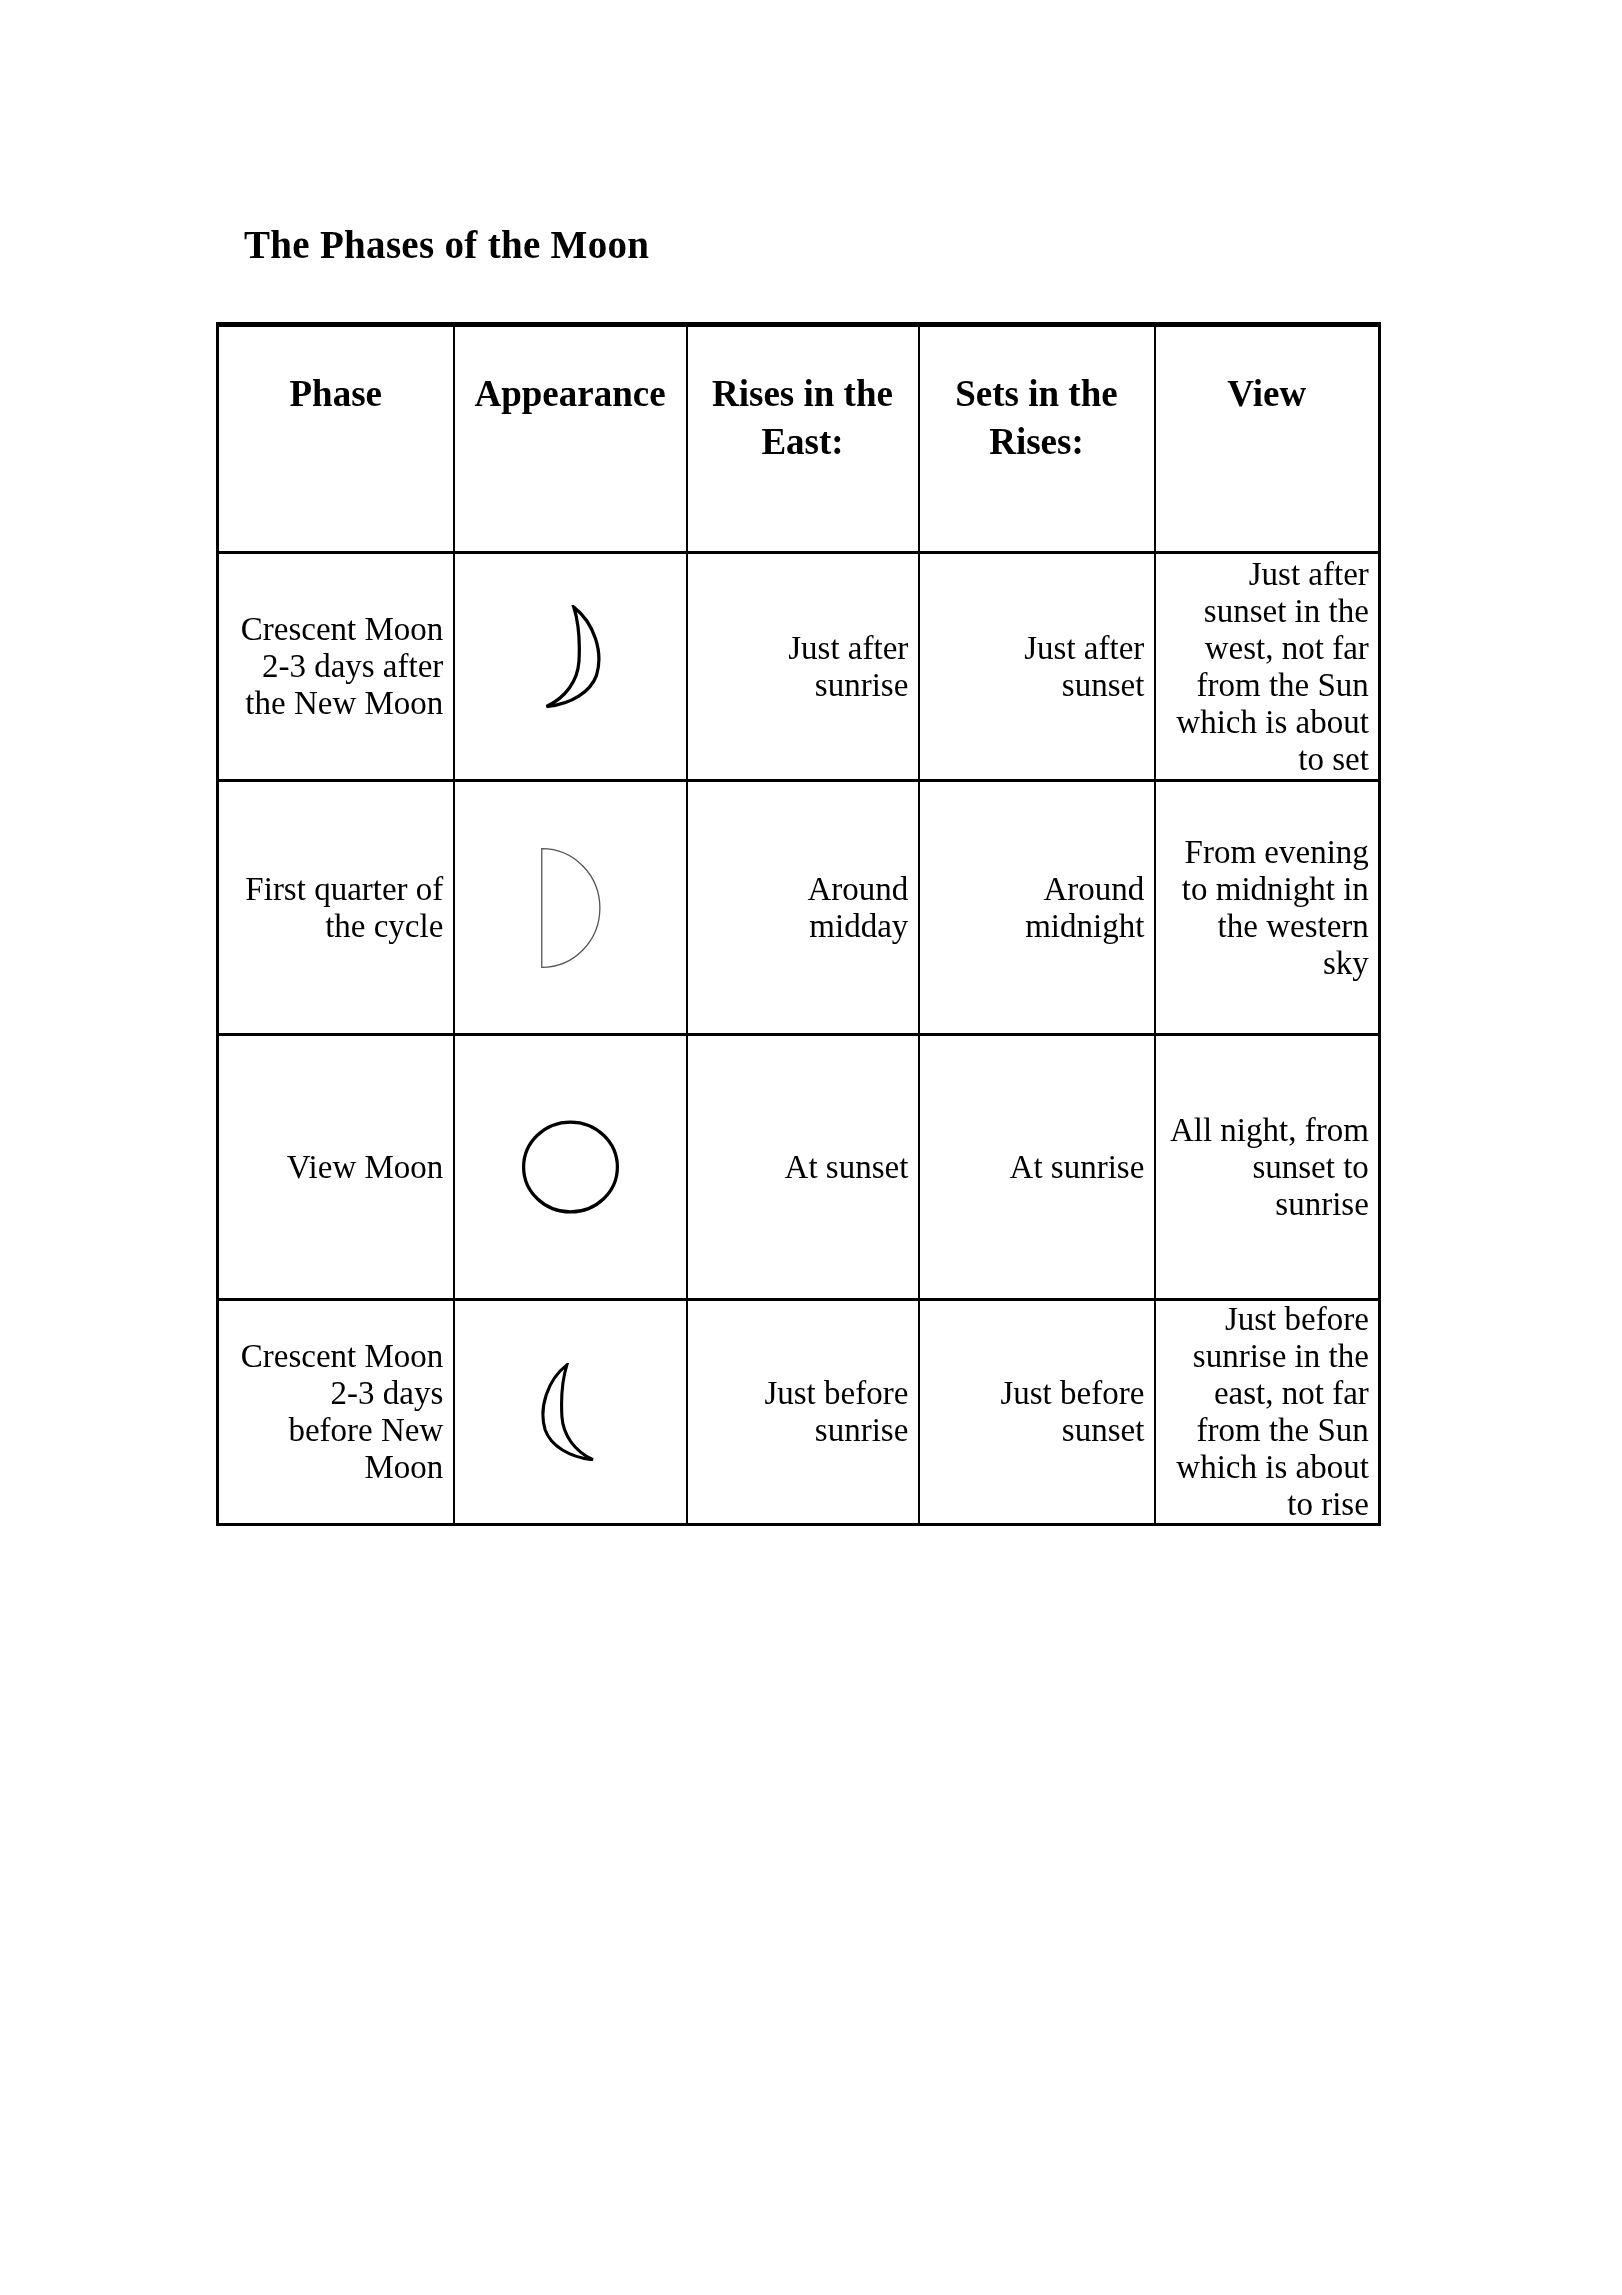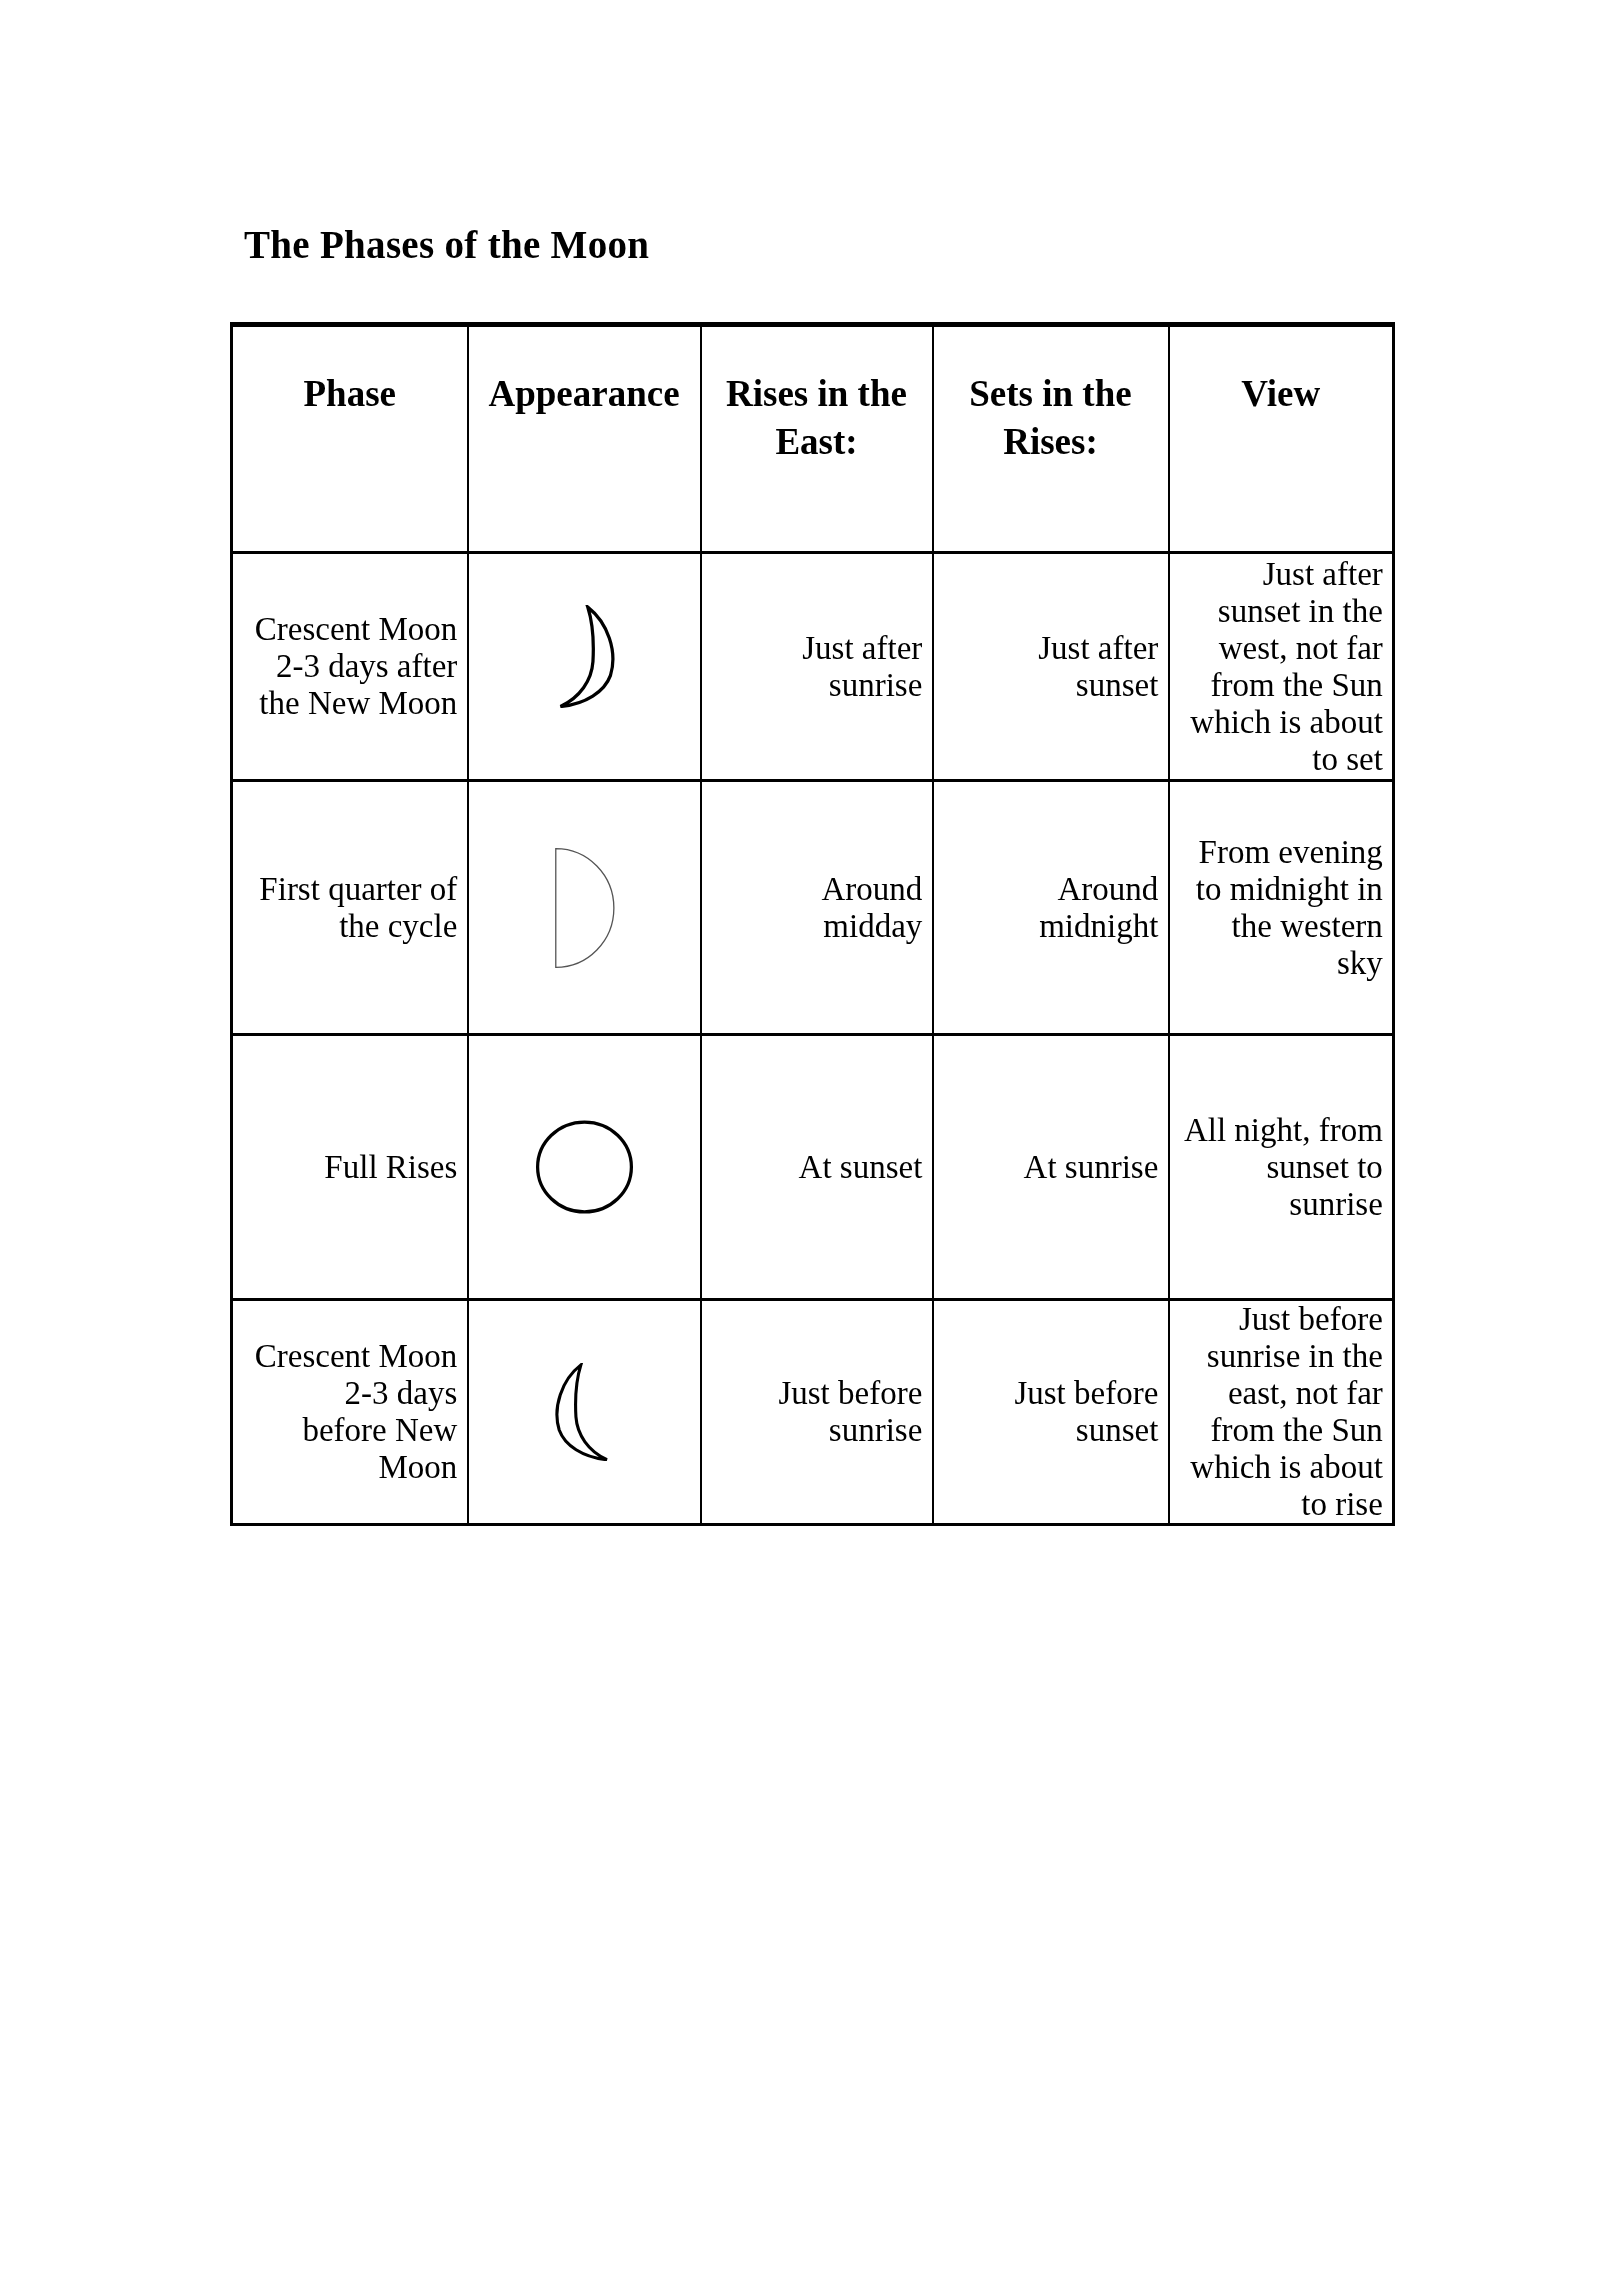--- a/index.html
+++ b/index.html
@@ -15,21 +15,21 @@
     position: absolute;
     left: 244px; top: 196px;
     font-size: 39px;
     font-weight: bold;
     letter-spacing: 0.3px;
     white-space: nowrap;
     font-family: Liberation Serif, serif;
   }
   table.moon-table {
     position: absolute;
-    left: 230px; top: 322px;
+    left: 216px; top: 322px;
     width: 1161px;
     border-collapse: collapse;
     table-layout: fixed;
     border: 3.9px solid #000;
     border-top-width: 5.2px;
   }
   .moon-table th, .moon-table td {
     border-left: 2px solid #000;
     border-right: 2px solid #000;
     border-top: 3.9px solid #000;
@@ -133,21 +133,21 @@
 midday</td>
       <td>Around
 midnight</td>
       <td>From evening
 to midnight in
 the western
 sky</td>
     </tr>
 
     <tr class="row-2">
-      <td>Full Rises</td>
+      <td>View Moon</td>
       <td class="icon-cell">
         <span class="icon-wrap">
           <svg class="moon-svg" width="99" height="96" viewBox="0 0 152 146" xmlns="http://www.w3.org/2000/svg">
             <ellipse cx="76" cy="73" rx="72" ry="69" fill="#ffffff" stroke="#000000" stroke-width="5"></ellipse>
           </svg>
         </span>
       </td>
       <td>At sunset</td>
       <td>At sunrise</td>
       <td>All night, from

